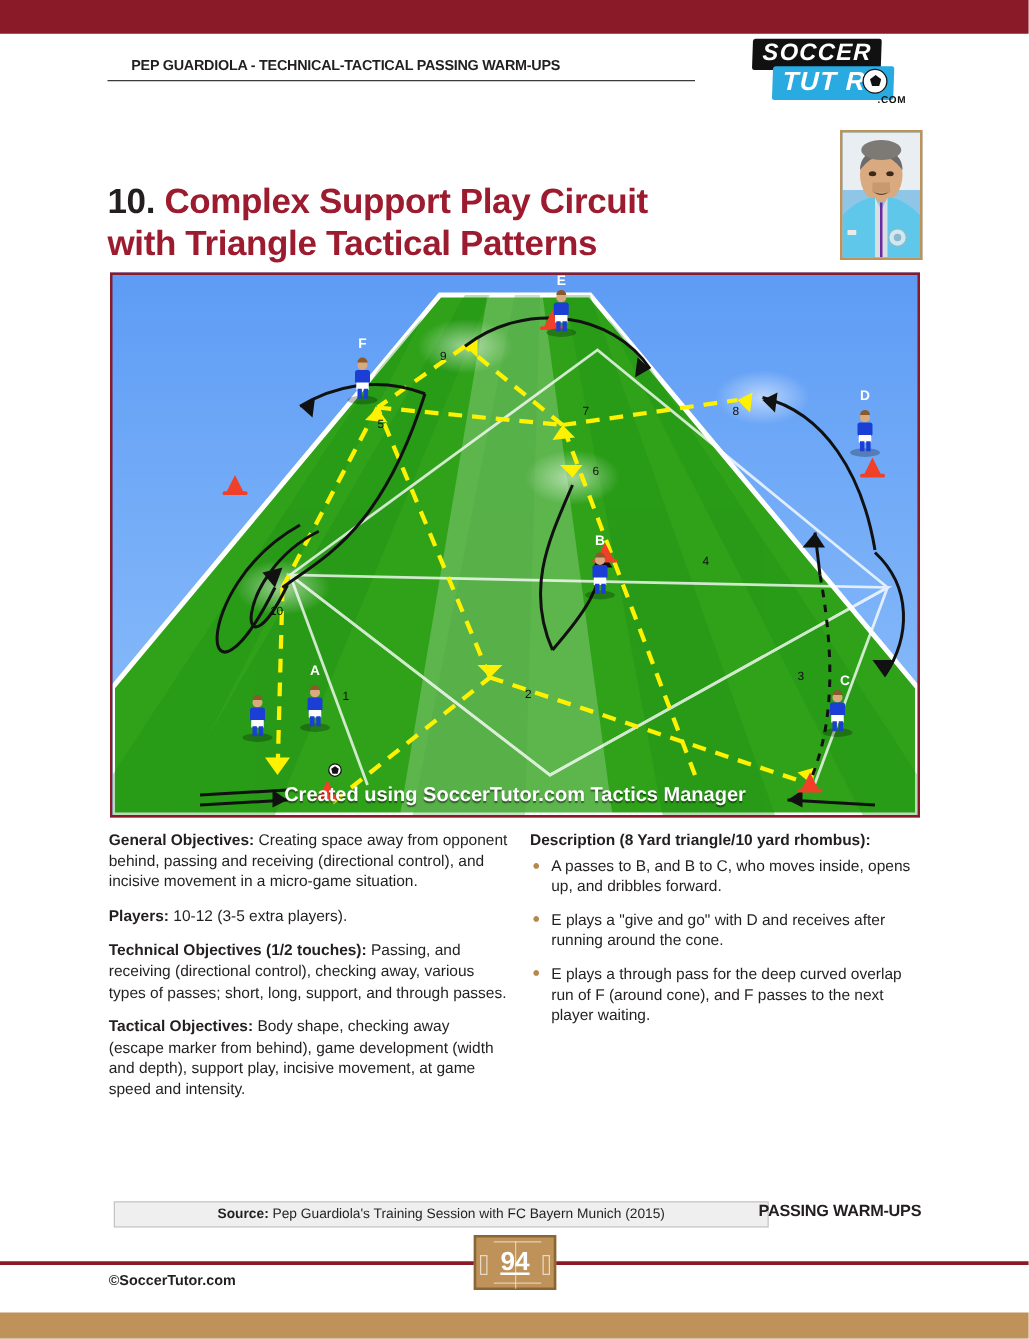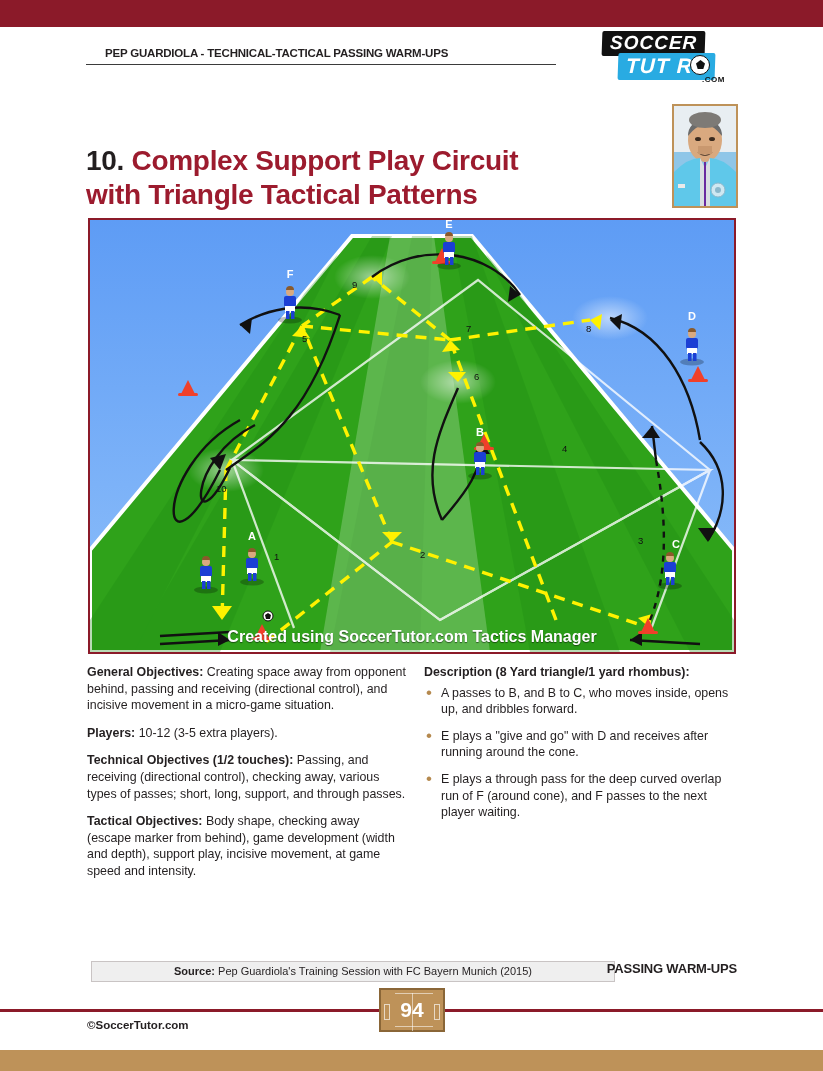--- a/index.html
+++ b/index.html
@@ -118,21 +118,21 @@
   }
   .page-badge .pitch-line { position: absolute; background: rgba(255,255,255,.55); }
   .page-badge .l-mid { left: 50%; top: 3px; width: 1px; height: 38px; }
   .page-badge .l-top { left: 14px; top: 3px; width: 38px; height: 1px; }
   .page-badge .l-bot { left: 14px; bottom: 3px; width: 38px; height: 1px; }
   .page-badge .goal-l { left: 3px; top: 14px; width: 6px; height: 16px; border: 1px solid rgba(255,255,255,.65); background: none; }
   .page-badge .goal-r { right: 3px; top: 14px; width: 6px; height: 16px; border: 1px solid rgba(255,255,255,.65); background: none; }
   .page-num {
     position: absolute; left: 0; top: 0; width: 100%; height: 100%;
     display: flex; align-items: center; justify-content: center;
-    color: #fff; font-size: 21px; font-weight: bold;
+    color: #fff; font-size: 21px; font-weight: bold; text-decoration: underline;
   }
   .footer-left {
     position: absolute; left: 87px; top: 1019px;
     font-size: 11.5px; font-weight: bold; color: #231f20;
   }
   .footer-right {
     position: absolute; right: 86px; top: 961px;
     font-size: 13px; font-weight: bold; color: #231f20; letter-spacing: -0.2px;
   }
 </style>
@@ -418,21 +418,21 @@
     </p>
     <p class="para">
       <b>Technical Objectives (1/2 touches):</b><span> Passing, and receiving (directional control), checking away, various types of passes; short, long, support, and through passes.</span>
     </p>
     <p class="para">
       <b>Tactical Objectives:</b><span> Body shape, checking away (escape marker from behind), game development (width and depth), support play, incisive movement, at game speed and intensity.</span>
     </p>
   </div>
 
   <div class="col col-right">
-    <div class="rcol-head">Description (8 Yard triangle/1 yard rhombus):</div>
+    <div class="rcol-head">Description (8 Yard triangle/10 yard rhombus):</div>
     <ul class="desc">
       <li><span>A passes to B, and B to C, who moves inside, opens up, and dribbles forward.</span></li>
       <li><span>E plays a "give and go" with D and receives after running around the cone.</span></li>
       <li><span>E plays a through pass for the deep curved overlap run of F (around cone), and F passes to the next player waiting.</span></li>
     </ul>
   </div>
 
   <div class="source-box">
     <b>Source:</b><span> Pep Guardiola's Training Session with FC Bayern Munich (2015)</span>
   </div>

